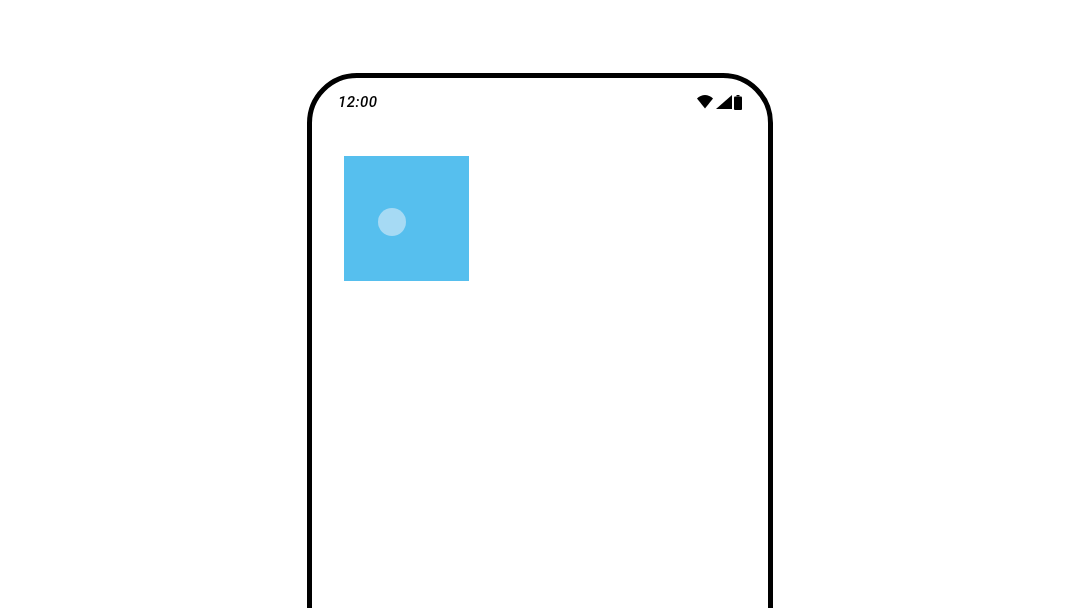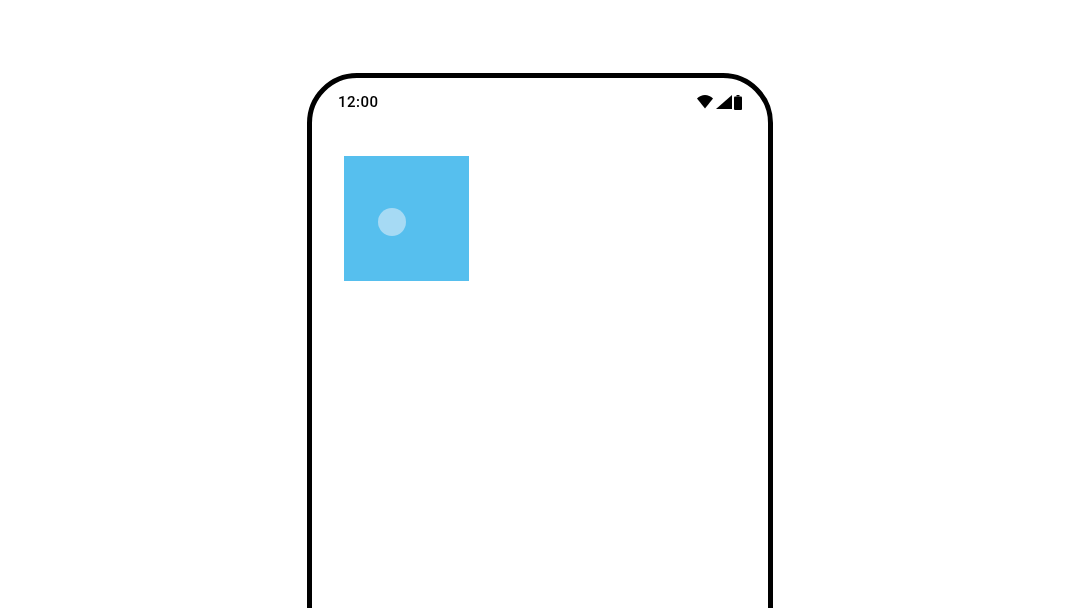--- a/index.html
+++ b/index.html
@@ -23,20 +23,21 @@
       overflow: hidden;
     }
     .status-bar {
       width: 100%;
       height: 40px;
       display: flex;
       align-items: center;
       justify-content: space-between;
       padding: 0 26px;
       padding-top: 8px;
+      font-style: italic;
     }
     .status-time {
       font-size: 15px;
       font-weight: 500;
       color: #000000;
       letter-spacing: 0.5px;
     }
     .status-icons {
       display: flex;
       align-items: center;

